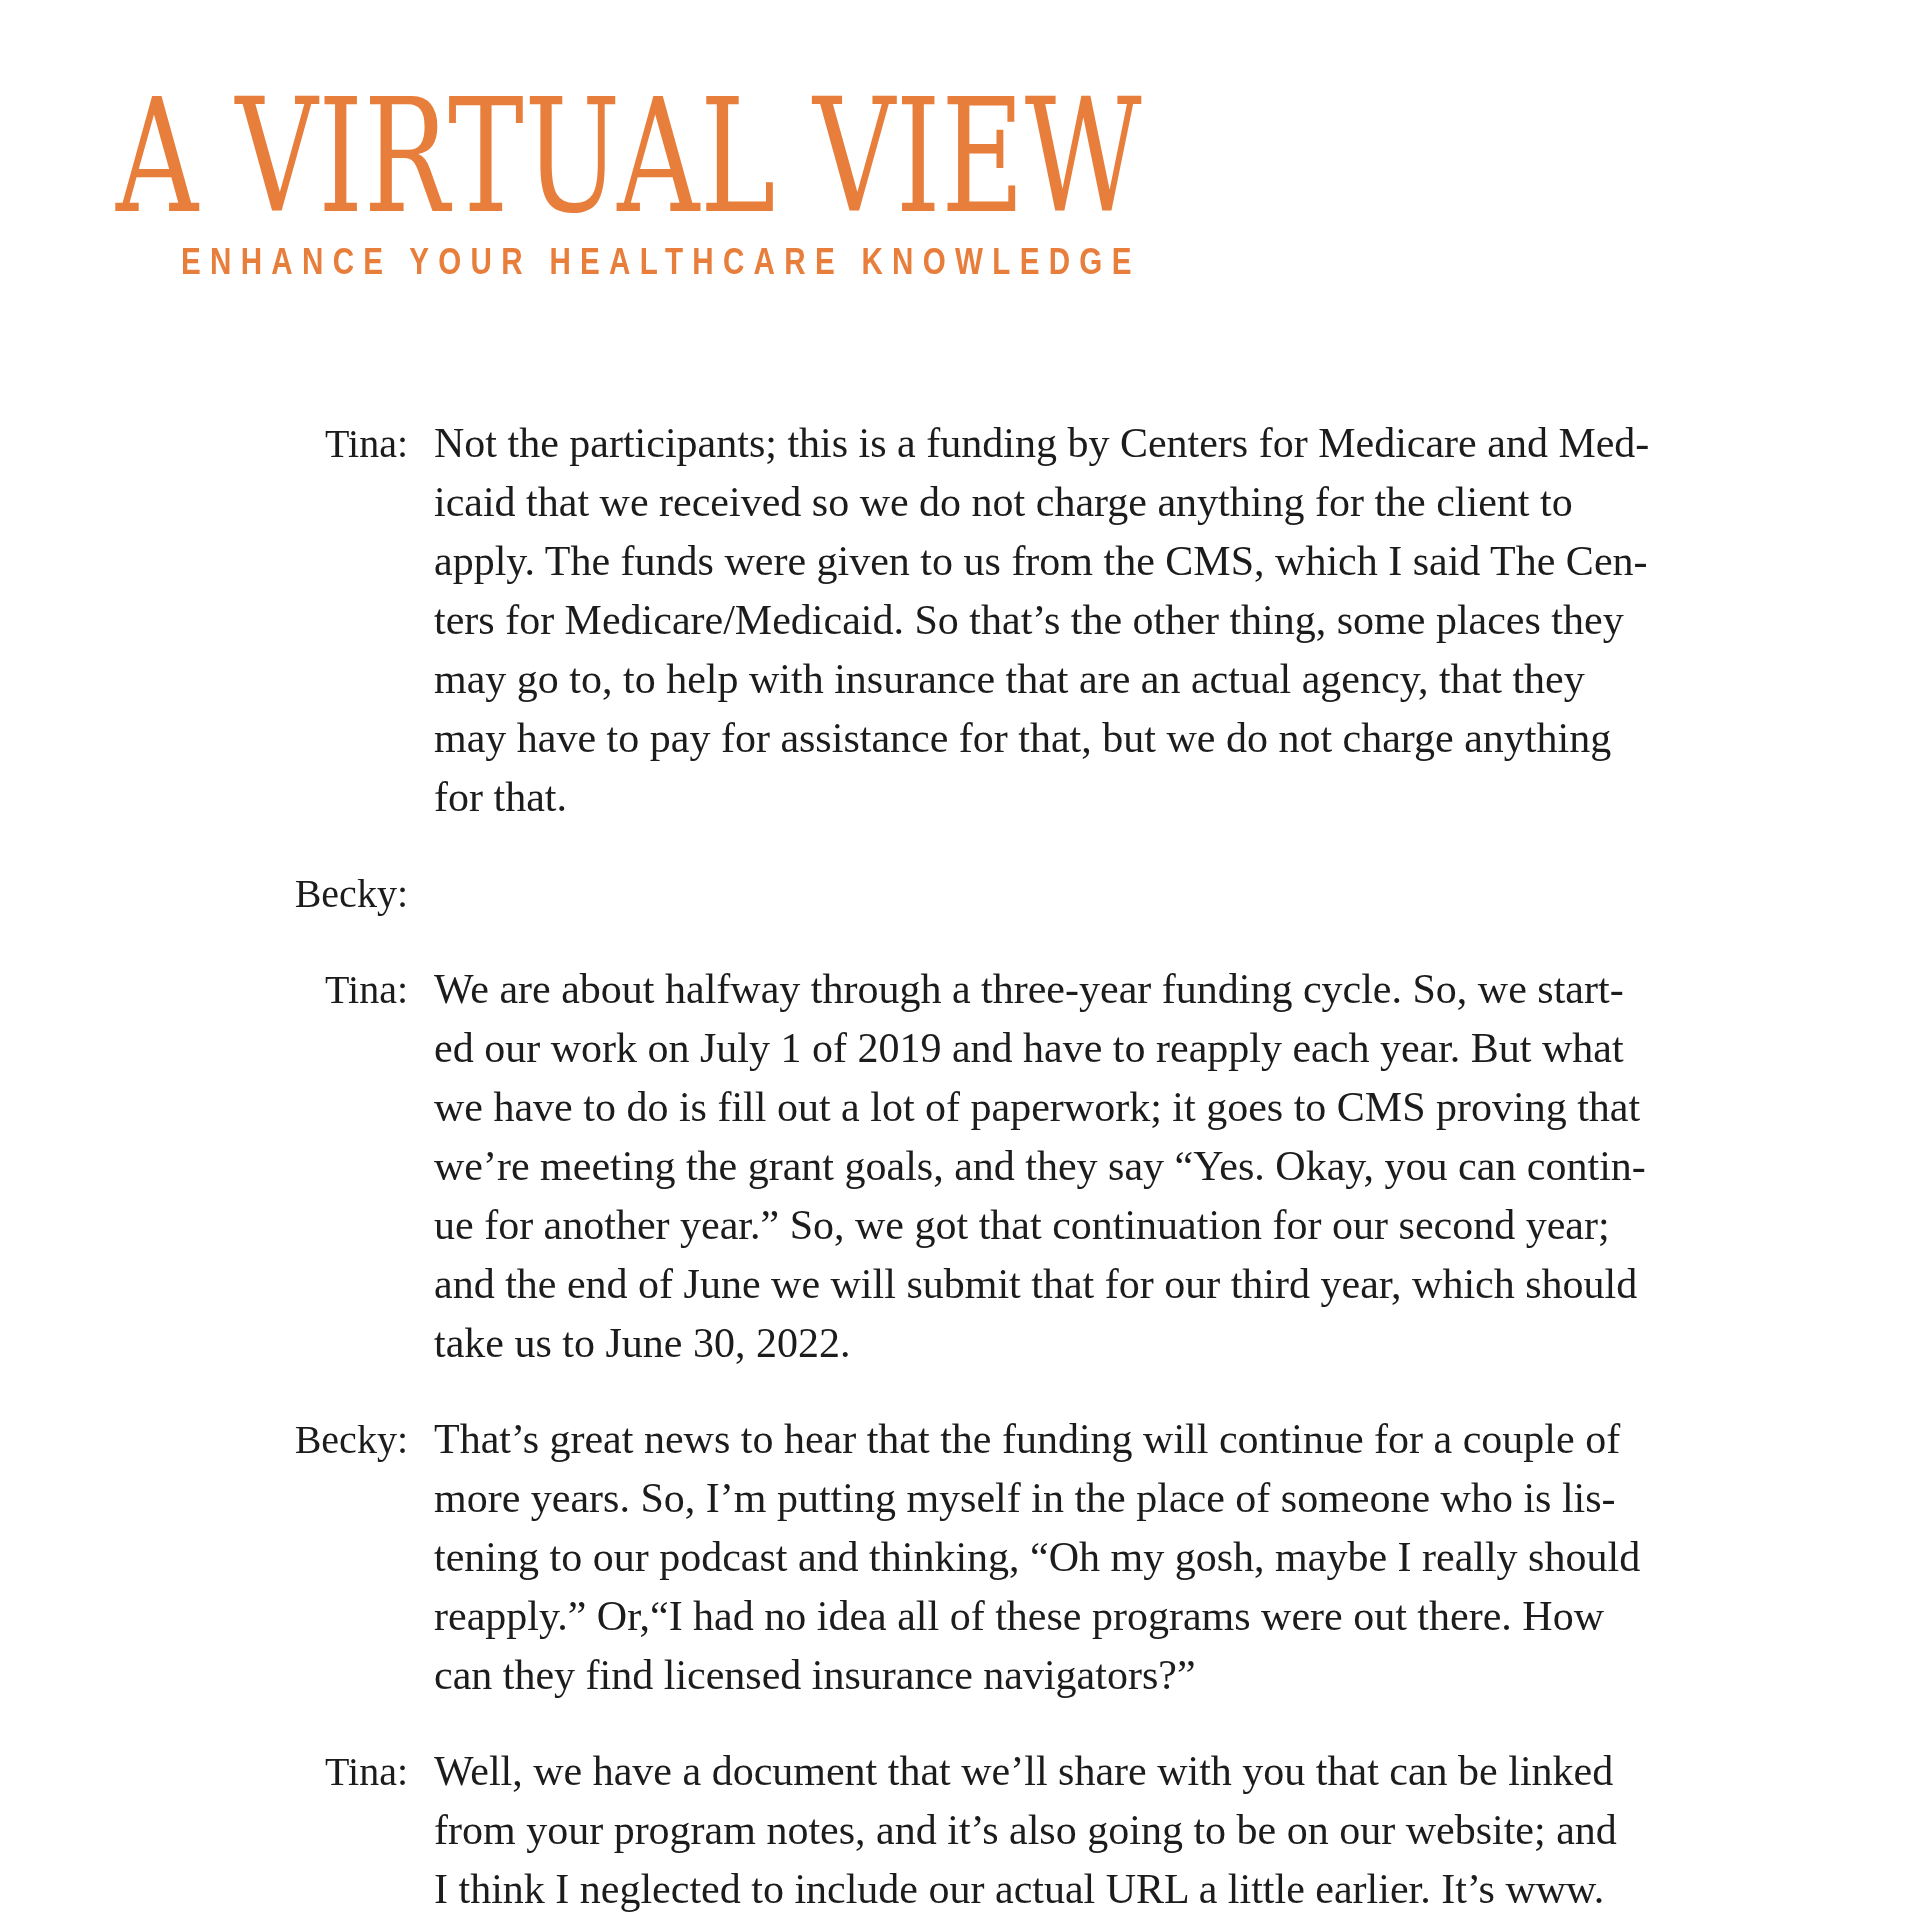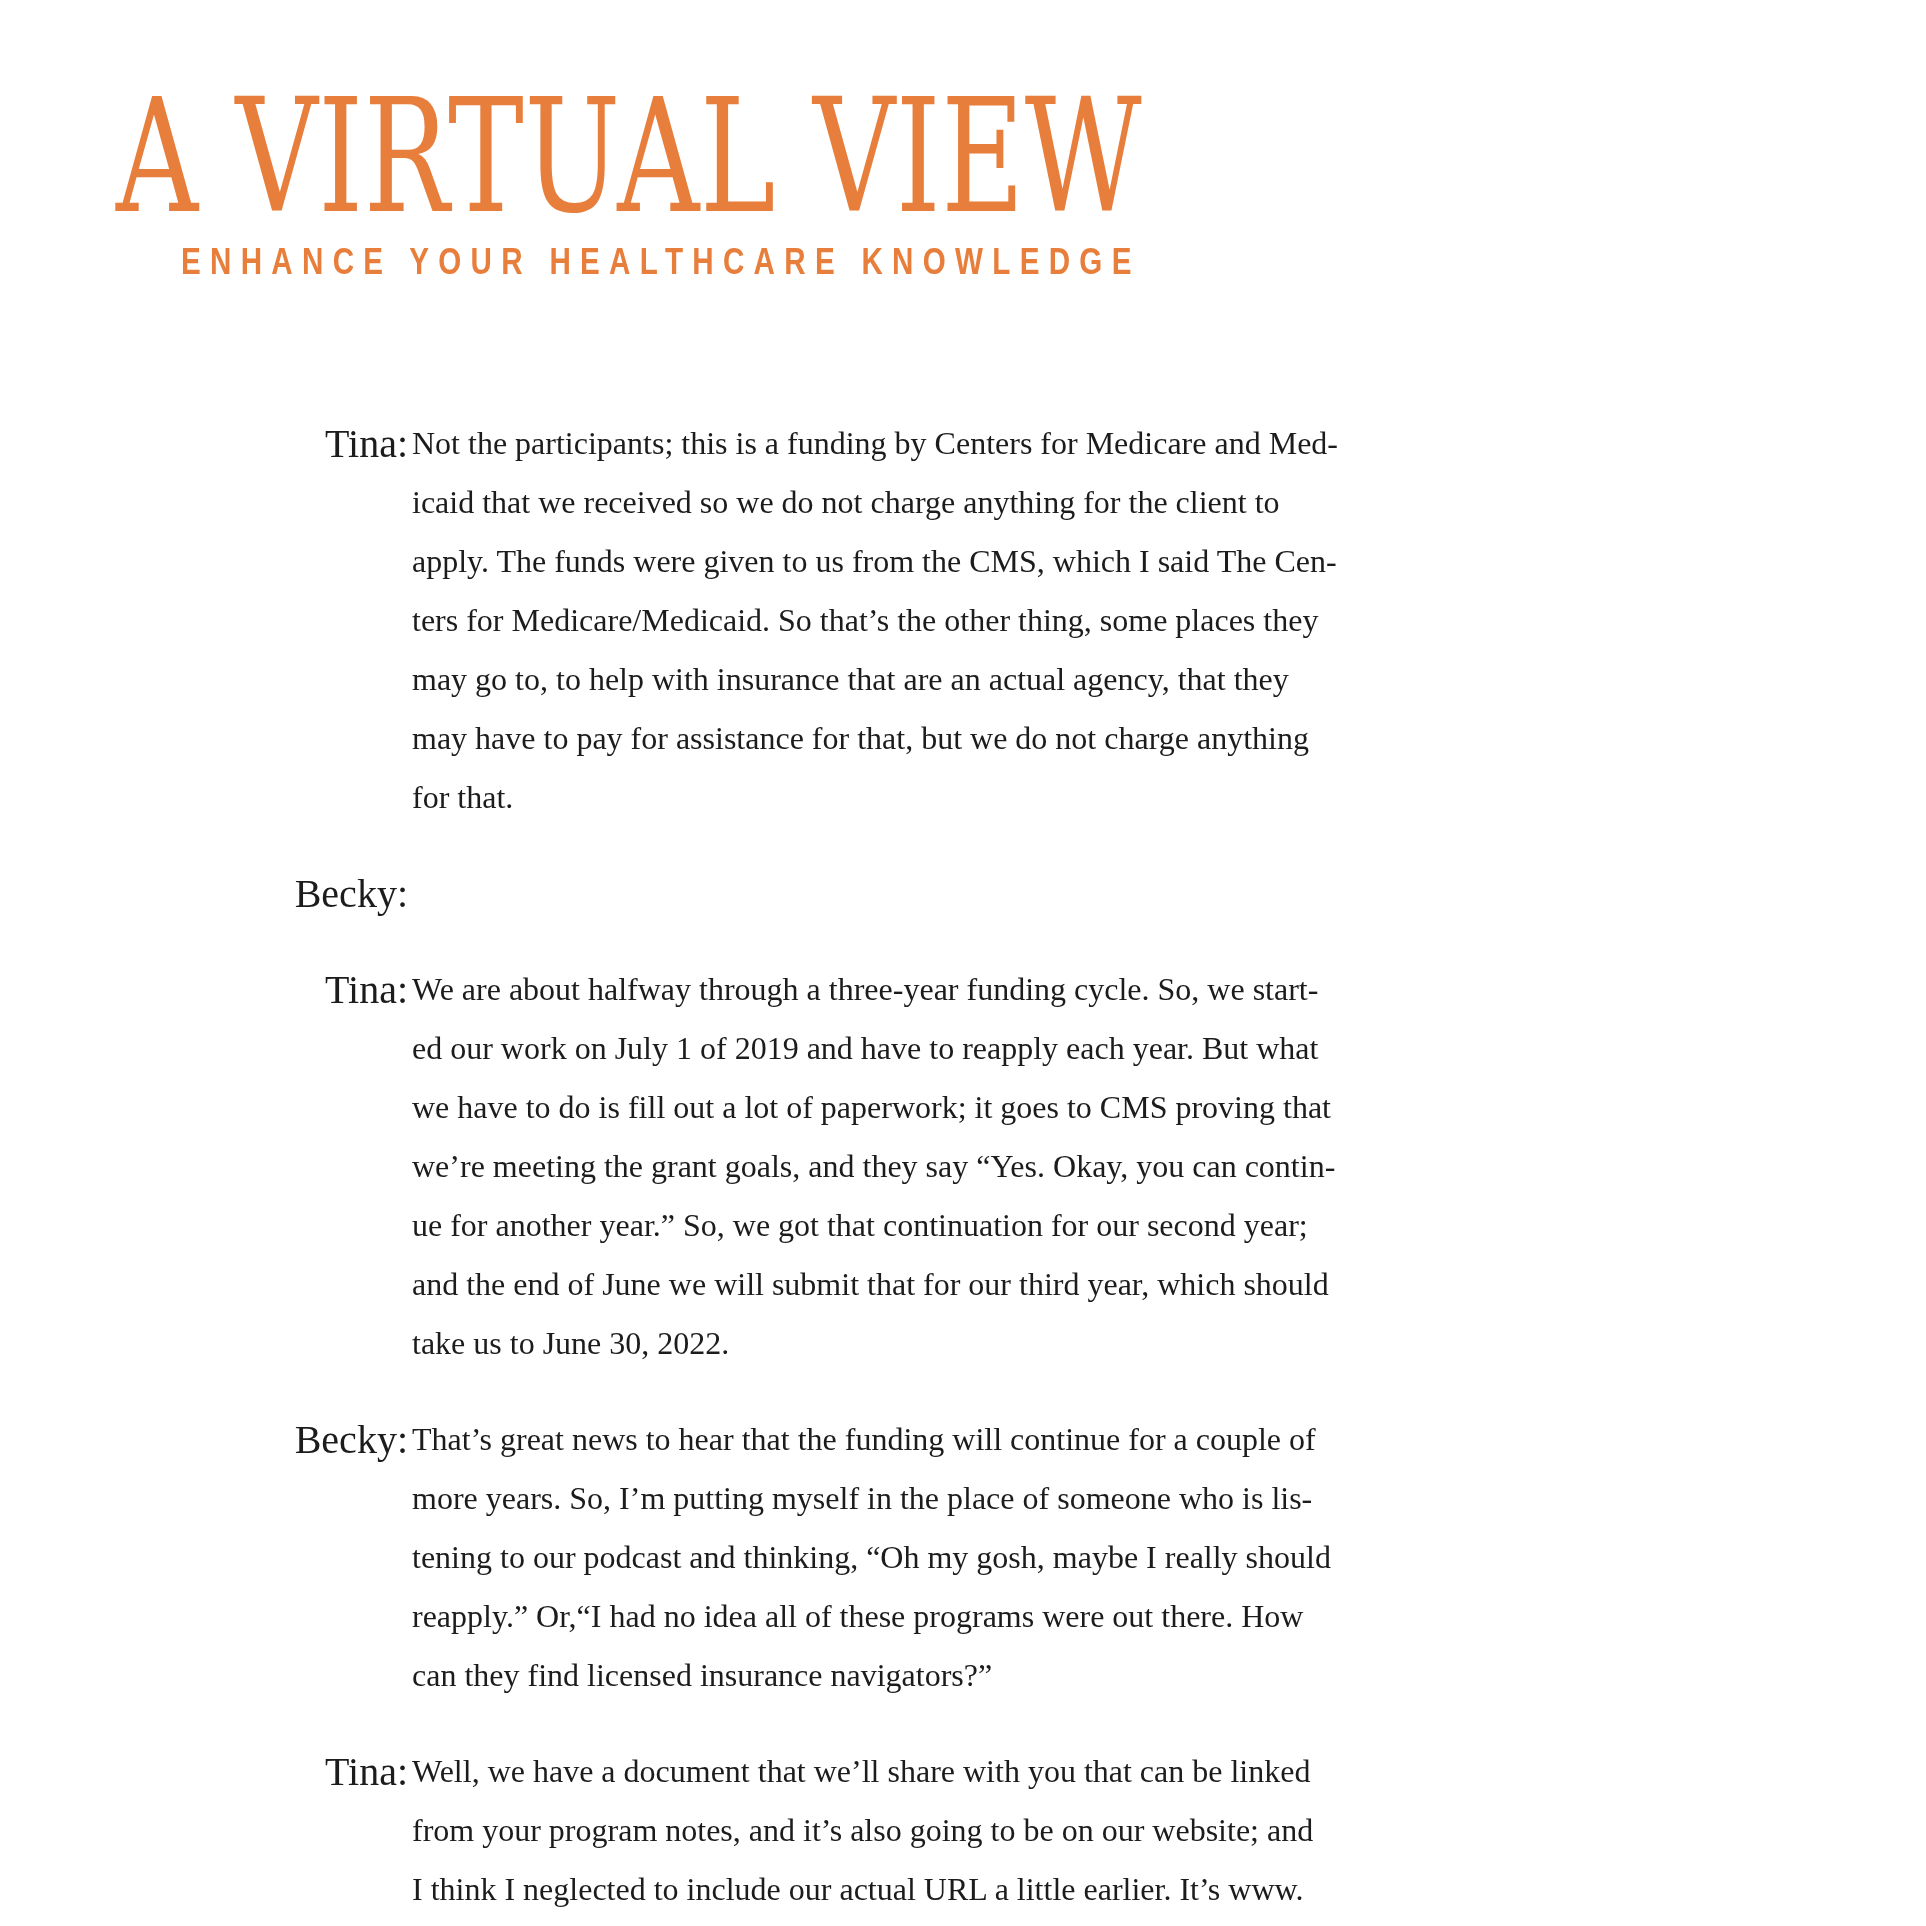--- a/index.html
+++ b/index.html
@@ -33,22 +33,22 @@
     position:absolute;left:227px;top:414px;width:1579px;
     color:#1C1C1C;
   }
   .row{display:flex;align-items:flex-start;}
   .row + .row{margin-top:37px;}
   .speaker{
     width:181px;flex:0 0 181px;text-align:right;
     font-size:40px;line-height:59px;white-space:nowrap;
   }
   .dtext{
-    margin-left:4px;
-    font-size:32px;line-height:59px;
+    margin-left:26px;
+    font-size:42px;line-height:59px;
     white-space:pre;letter-spacing:0px;font-family:Liberation Serif, serif;
   }
 </style>
 </head>
 <body>
 
 <div class="page">
 
   <header>
     <h1 class="title">A VIRTUAL VIEW</h1>

